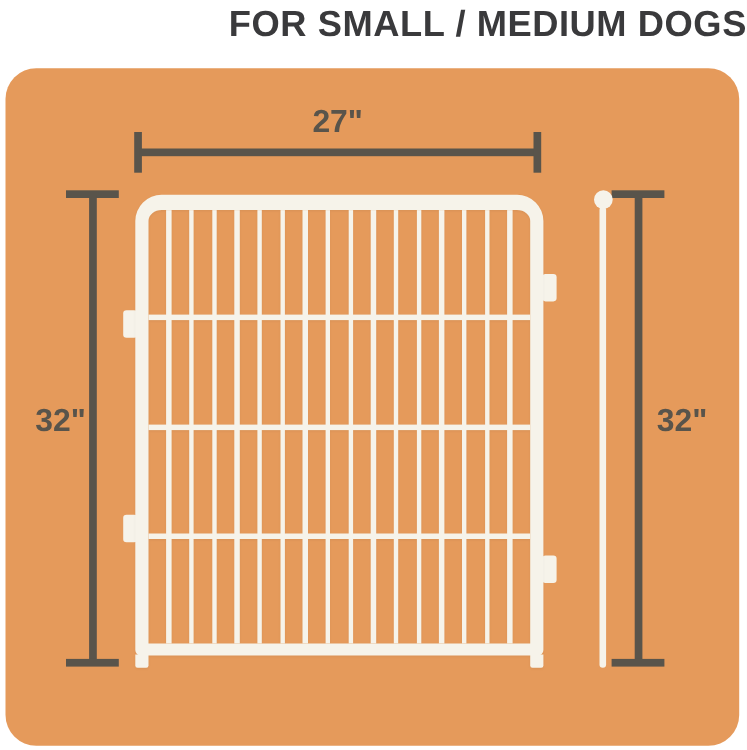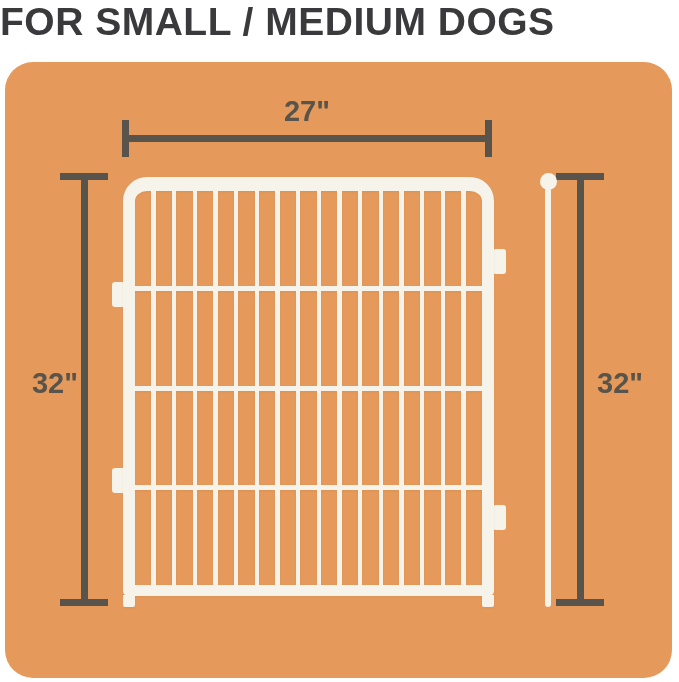--- a/index.html
+++ b/index.html
@@ -7,21 +7,21 @@
     width:679px; height:682px;
     background:var(--bg,#fff);
     font-family:"Liberation Sans", sans-serif;
     -webkit-font-smoothing:antialiased;
   }
   .stage { position:relative; width:679px; height:682px; overflow:hidden; background:var(--bg,#fff); }
 
   
   .title {
     position:absolute; top:2px; left:0; width:100%;
-    text-align:left; font-size:39px; line-height:40px;
+    text-align:right; font-size:33px; line-height:40px;
     font-weight:800; letter-spacing:0.5px; color:var(--title,#3a3a3c);
   }
 
   
   .panel {
     position:absolute; left:5px; top:62px; width:667px; height:616px;
     background:var(--orange,#e59a5b); border-radius:28px;
   }
 
   

